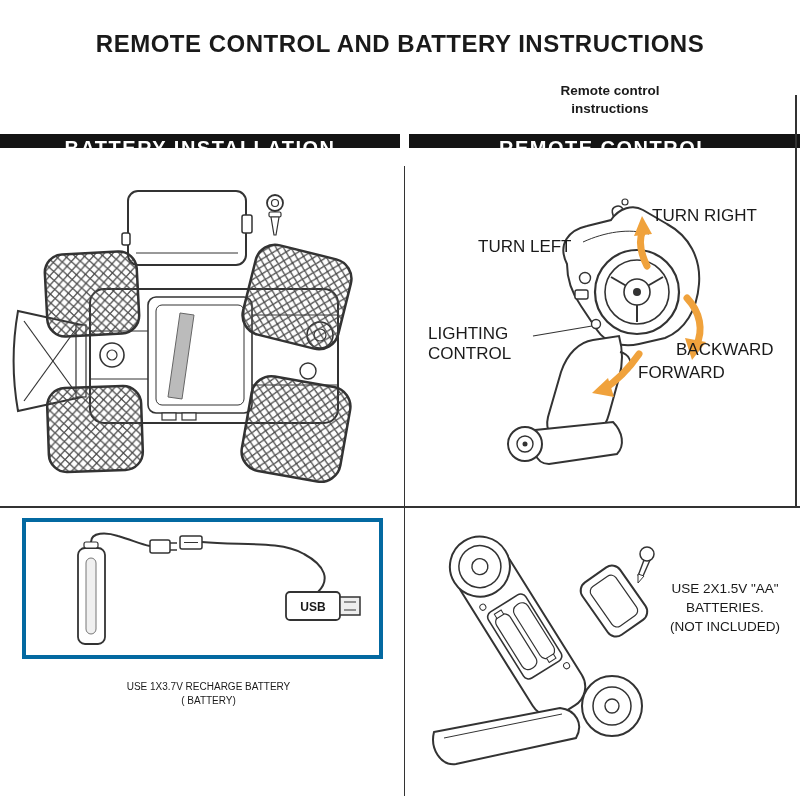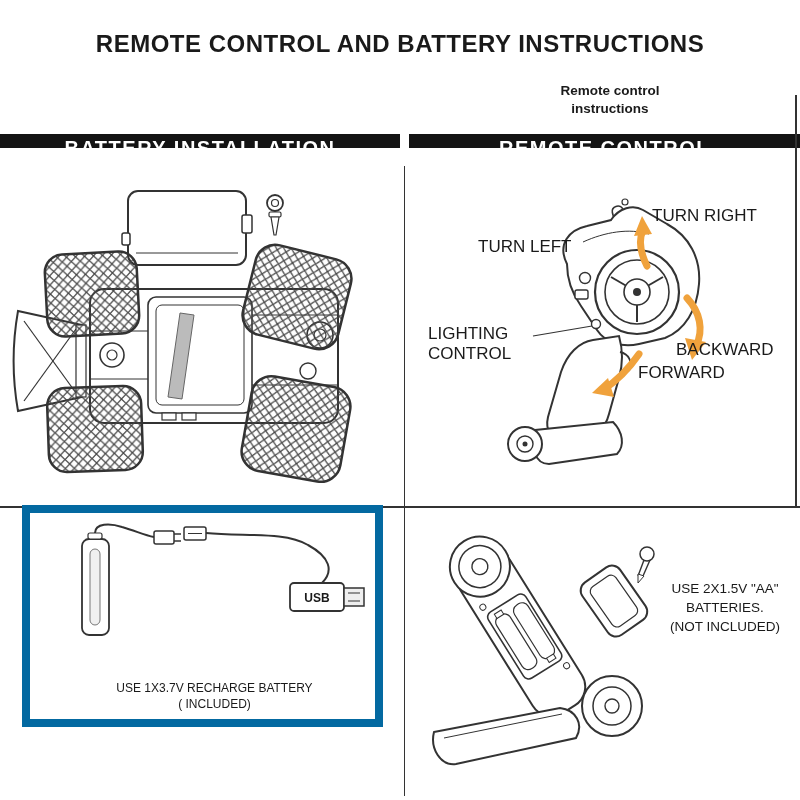--- a/index.html
+++ b/index.html
@@ -17,22 +17,22 @@
   .subtitle{font-size:13.5px;font-weight:700;text-align:center;line-height:1.3;}
   .subtitle.left{left:40px;top:84px;width:280px;}
   .subtitle.right{left:470px;top:82px;width:280px;}
   .bar{top:134px;height:14px;background:var(--header_bg);color:var(--header_text);
        font-size:20px;font-weight:700;letter-spacing:1.5px;text-align:center;line-height:29px;}
   .bar.left{left:0;width:400px;}
   .bar.right{left:409px;width:391px;}
   .vline{width:1.5px;background:#333;}
   .hline{height:1.5px;background:#333;}
   .rc-label{font-size:17px;line-height:1.15;z-index:5;}
-  .battery-box{left:22px;top:505px;width:361px;height:222px;border:8px solid #0369a1;}
-  .box-caption{left:36px;top:680px;width:357px;text-align:center;font-size:12px;line-height:1.35;}
+  .battery-box{left:22px;top:518px;width:361px;height:141px;border:4px solid #0369a1;}
+  .box-caption{left:30px;top:680px;width:357px;text-align:center;font-size:10px;line-height:1.35;}
   .aa-caption{left:652px;top:580px;width:146px;text-align:center;font-size:13.5px;line-height:1.4;z-index:5;}
   svg{display:block;}
   .ink{stroke:#333;fill:#fff;}
   .ink-n{stroke:#333;fill:none;}
 </style>
 </head>
 <body>
 
 <div class="page">
 
@@ -173,21 +173,21 @@
         <rect class="ink" x="252" y="62" width="54" height="28" rx="4" stroke-width="1.8"></rect>
         <text x="279" y="81" text-anchor="middle" font-size="12" font-weight="700" font-family="Liberation Sans, sans-serif" fill="#1a1a1a">USB</text>
         <rect x="306" y="67" width="20" height="18" fill="#eee" stroke="#333" stroke-width="1.5"></rect>
         <line x1="310" y1="72" x2="322" y2="72" stroke="#333" stroke-width="1"></line>
         <line x1="310" y1="80" x2="322" y2="80" stroke="#333" stroke-width="1"></line>
       </g>
     </svg>
   </div>
   <div class="abs box-caption">
     <div>USE 1X3.7V RECHARGE BATTERY</div>
-    <div>( INCLUDED)</div>
+    <div>( BATTERY)</div>
   </div>
 
   <svg class="abs" style="left:400px;top:508px;" width="270" height="270" viewBox="0 0 270 270">
     <g transform="rotate(-32 110 120)">
       <rect class="ink" x="88" y="40" width="58" height="180" rx="22" stroke-width="2"></rect>
       <circle class="ink" cx="117" cy="52" r="30" stroke-width="2"></circle>
       <circle class="ink-n" cx="117" cy="52" r="21" stroke-width="1.5"></circle>
       <circle class="ink" cx="117" cy="52" r="8" stroke-width="1.4"></circle>
       <rect class="ink" x="96" y="96" width="44" height="78" rx="6" stroke-width="1.6"></rect>
       <g>

